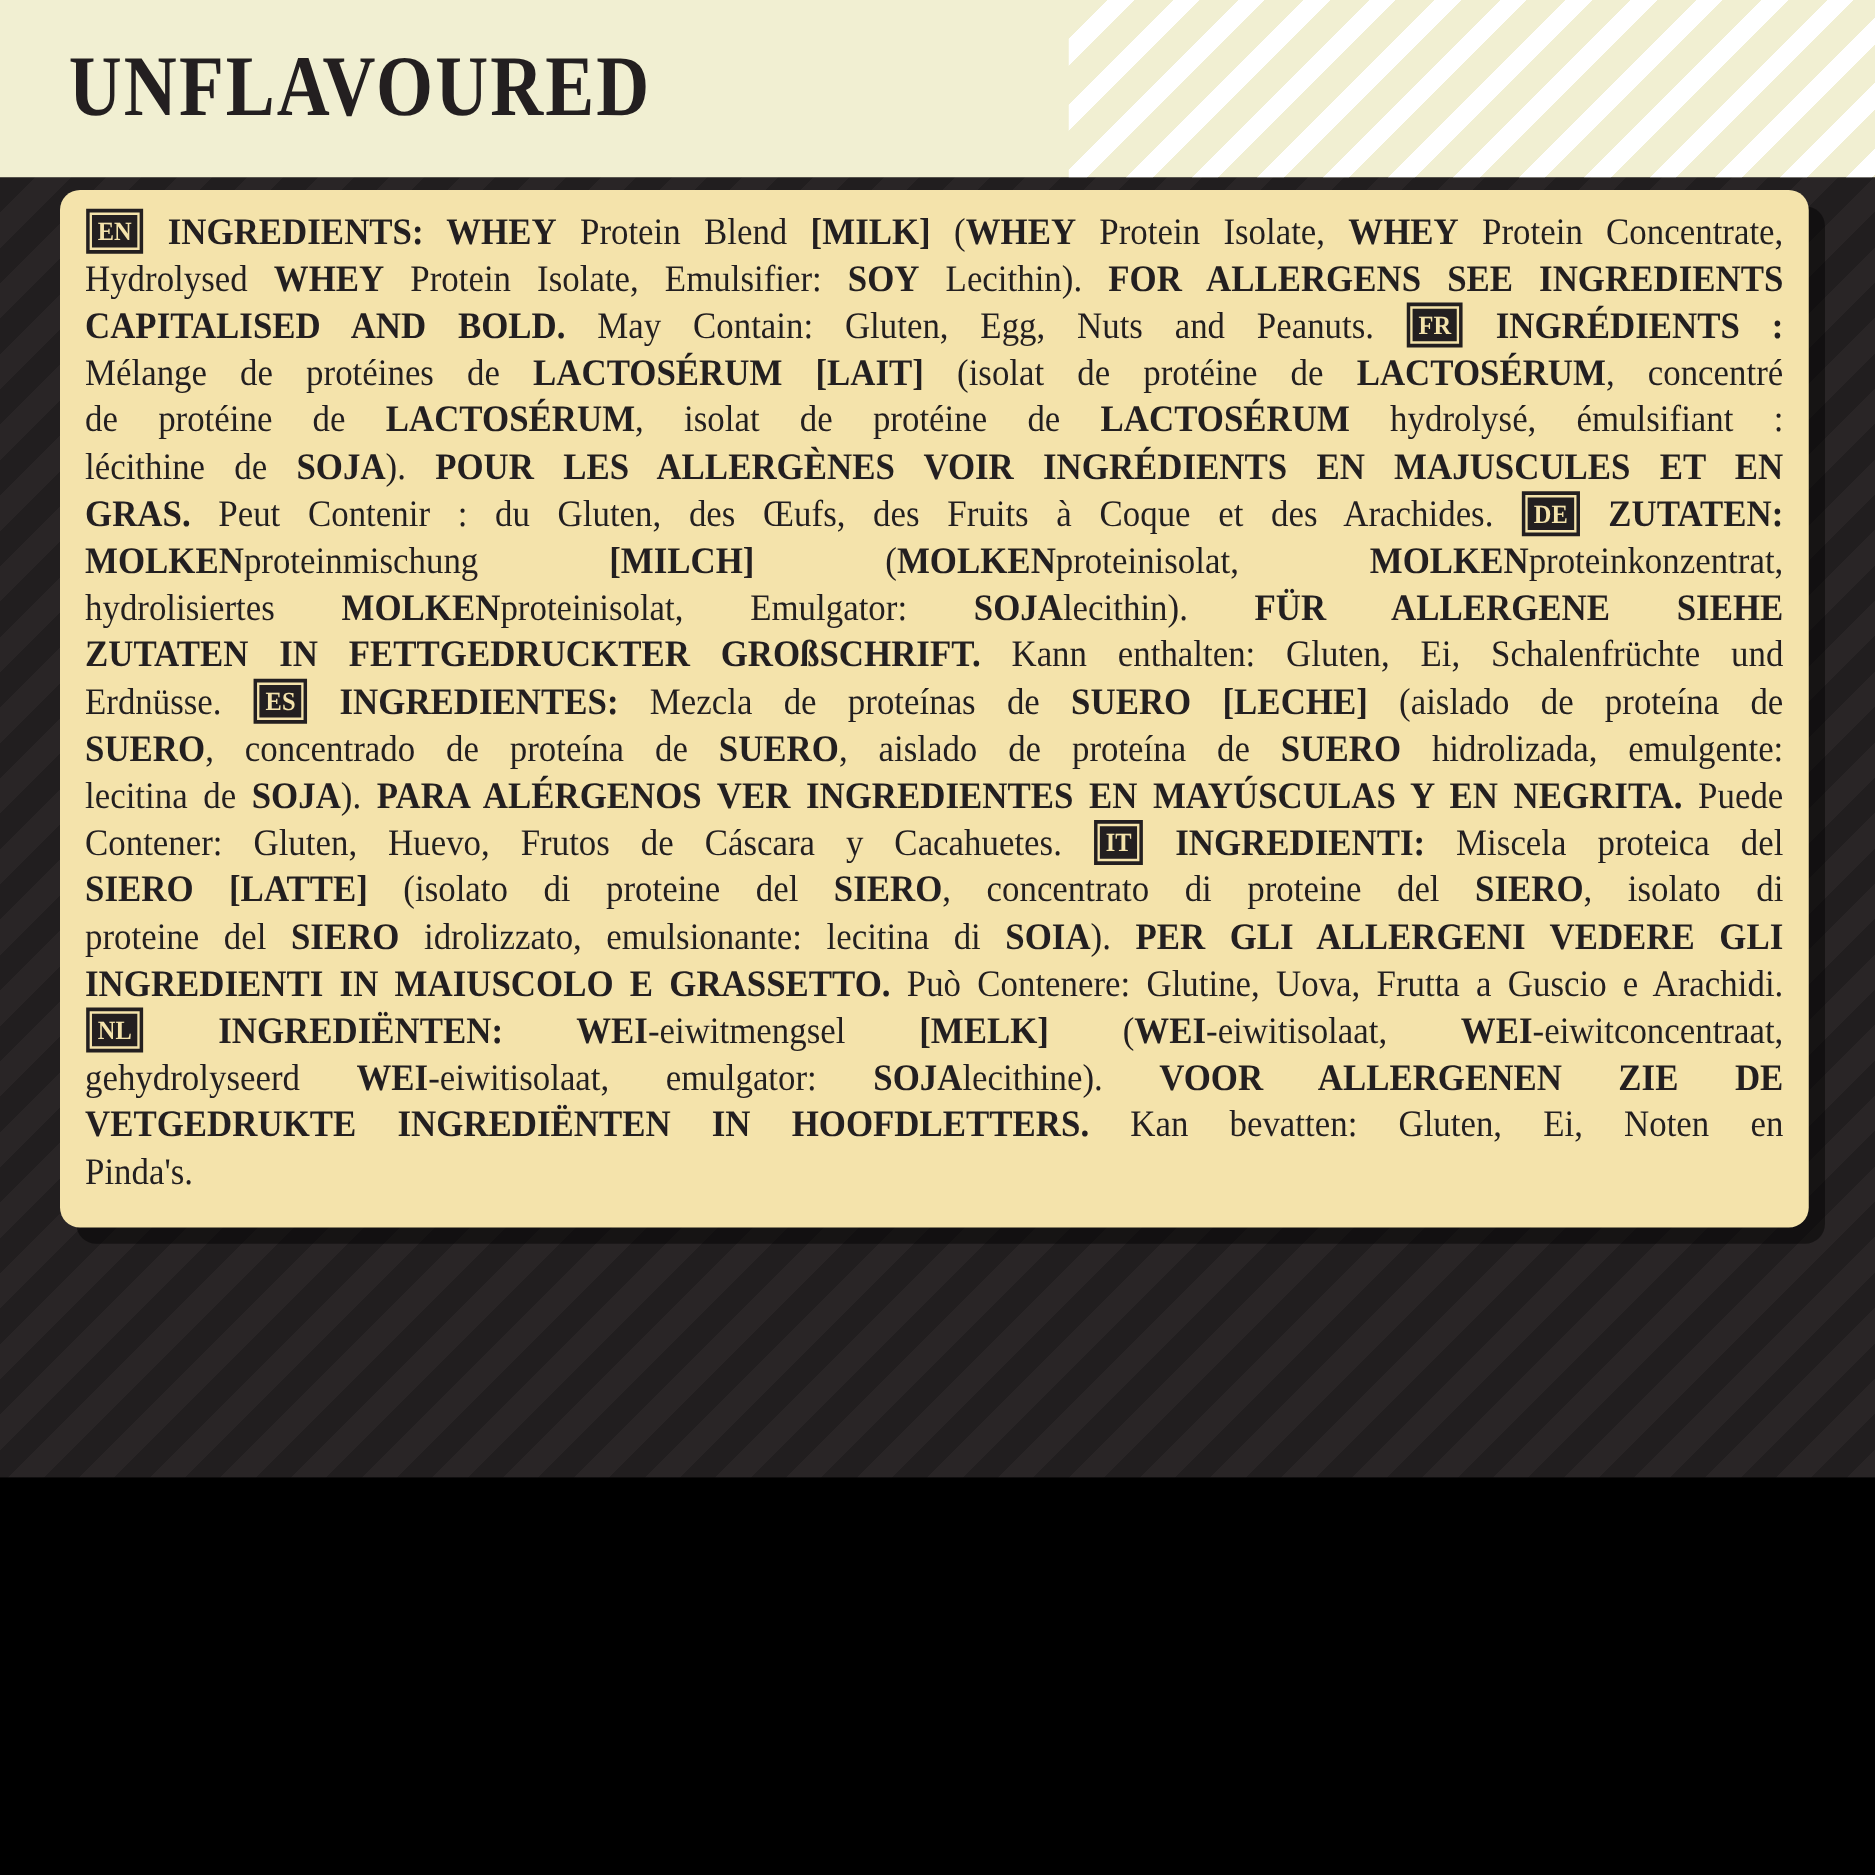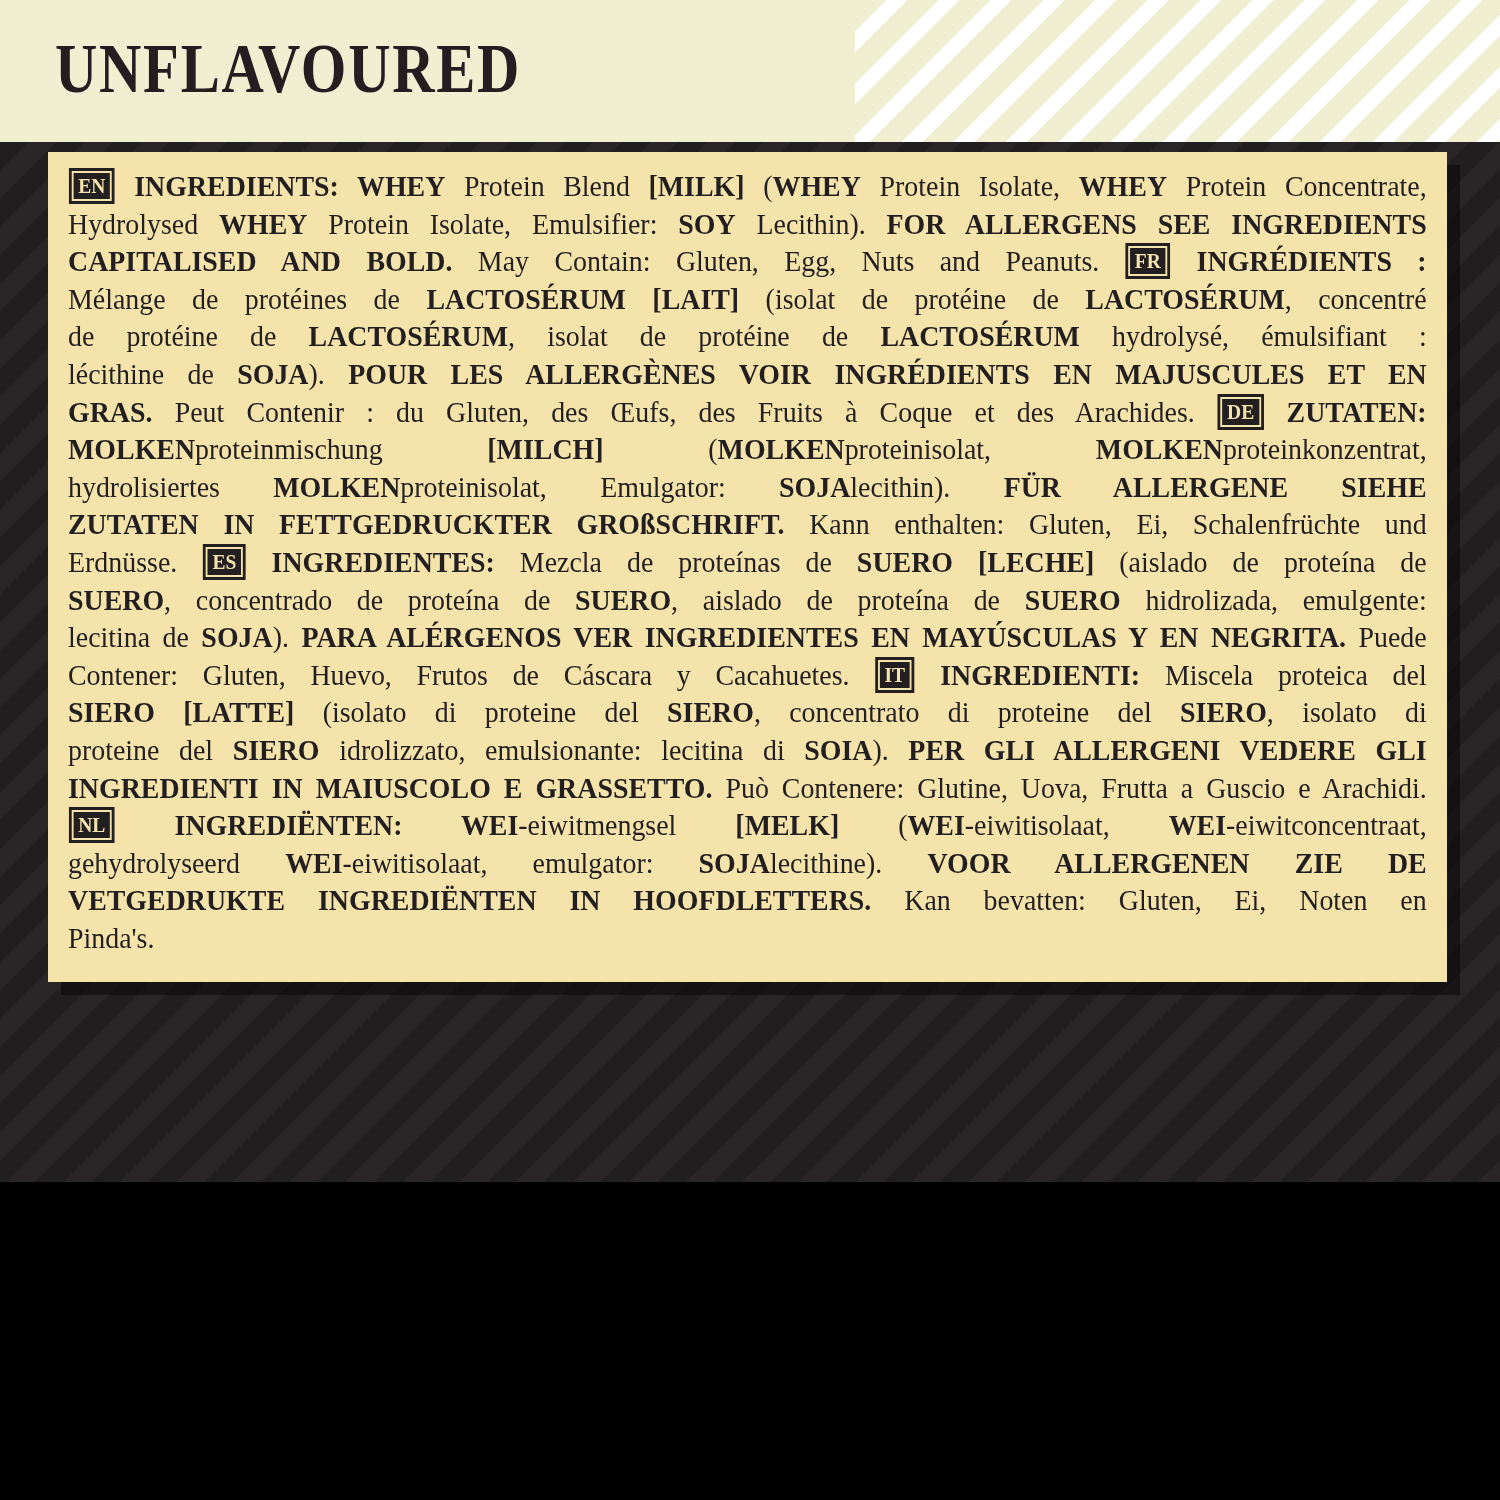--- a/index.html
+++ b/index.html
@@ -66,20 +66,21 @@
     left: 48px;
     width: 1399px;
     height: 830px;
     box-sizing: border-box;
     padding: 15px 20px;
     overflow: hidden;
     background: var(--panel-bg, #f4e3ab);
     color: var(--text-dark, #231f20);
     box-shadow: 13px 13px 0 rgba(0, 0, 0, 0.45);
     font-size: 30px;
+    border-radius: 16px;
   }
   .line {
     white-space: nowrap;
     text-align: justify;
     text-align-last: justify;
     line-height: 37.6px;
     height: 37.6px;
     width: 107.5%;
     transform: scaleX(0.93);
     transform-origin: 0 50%;

